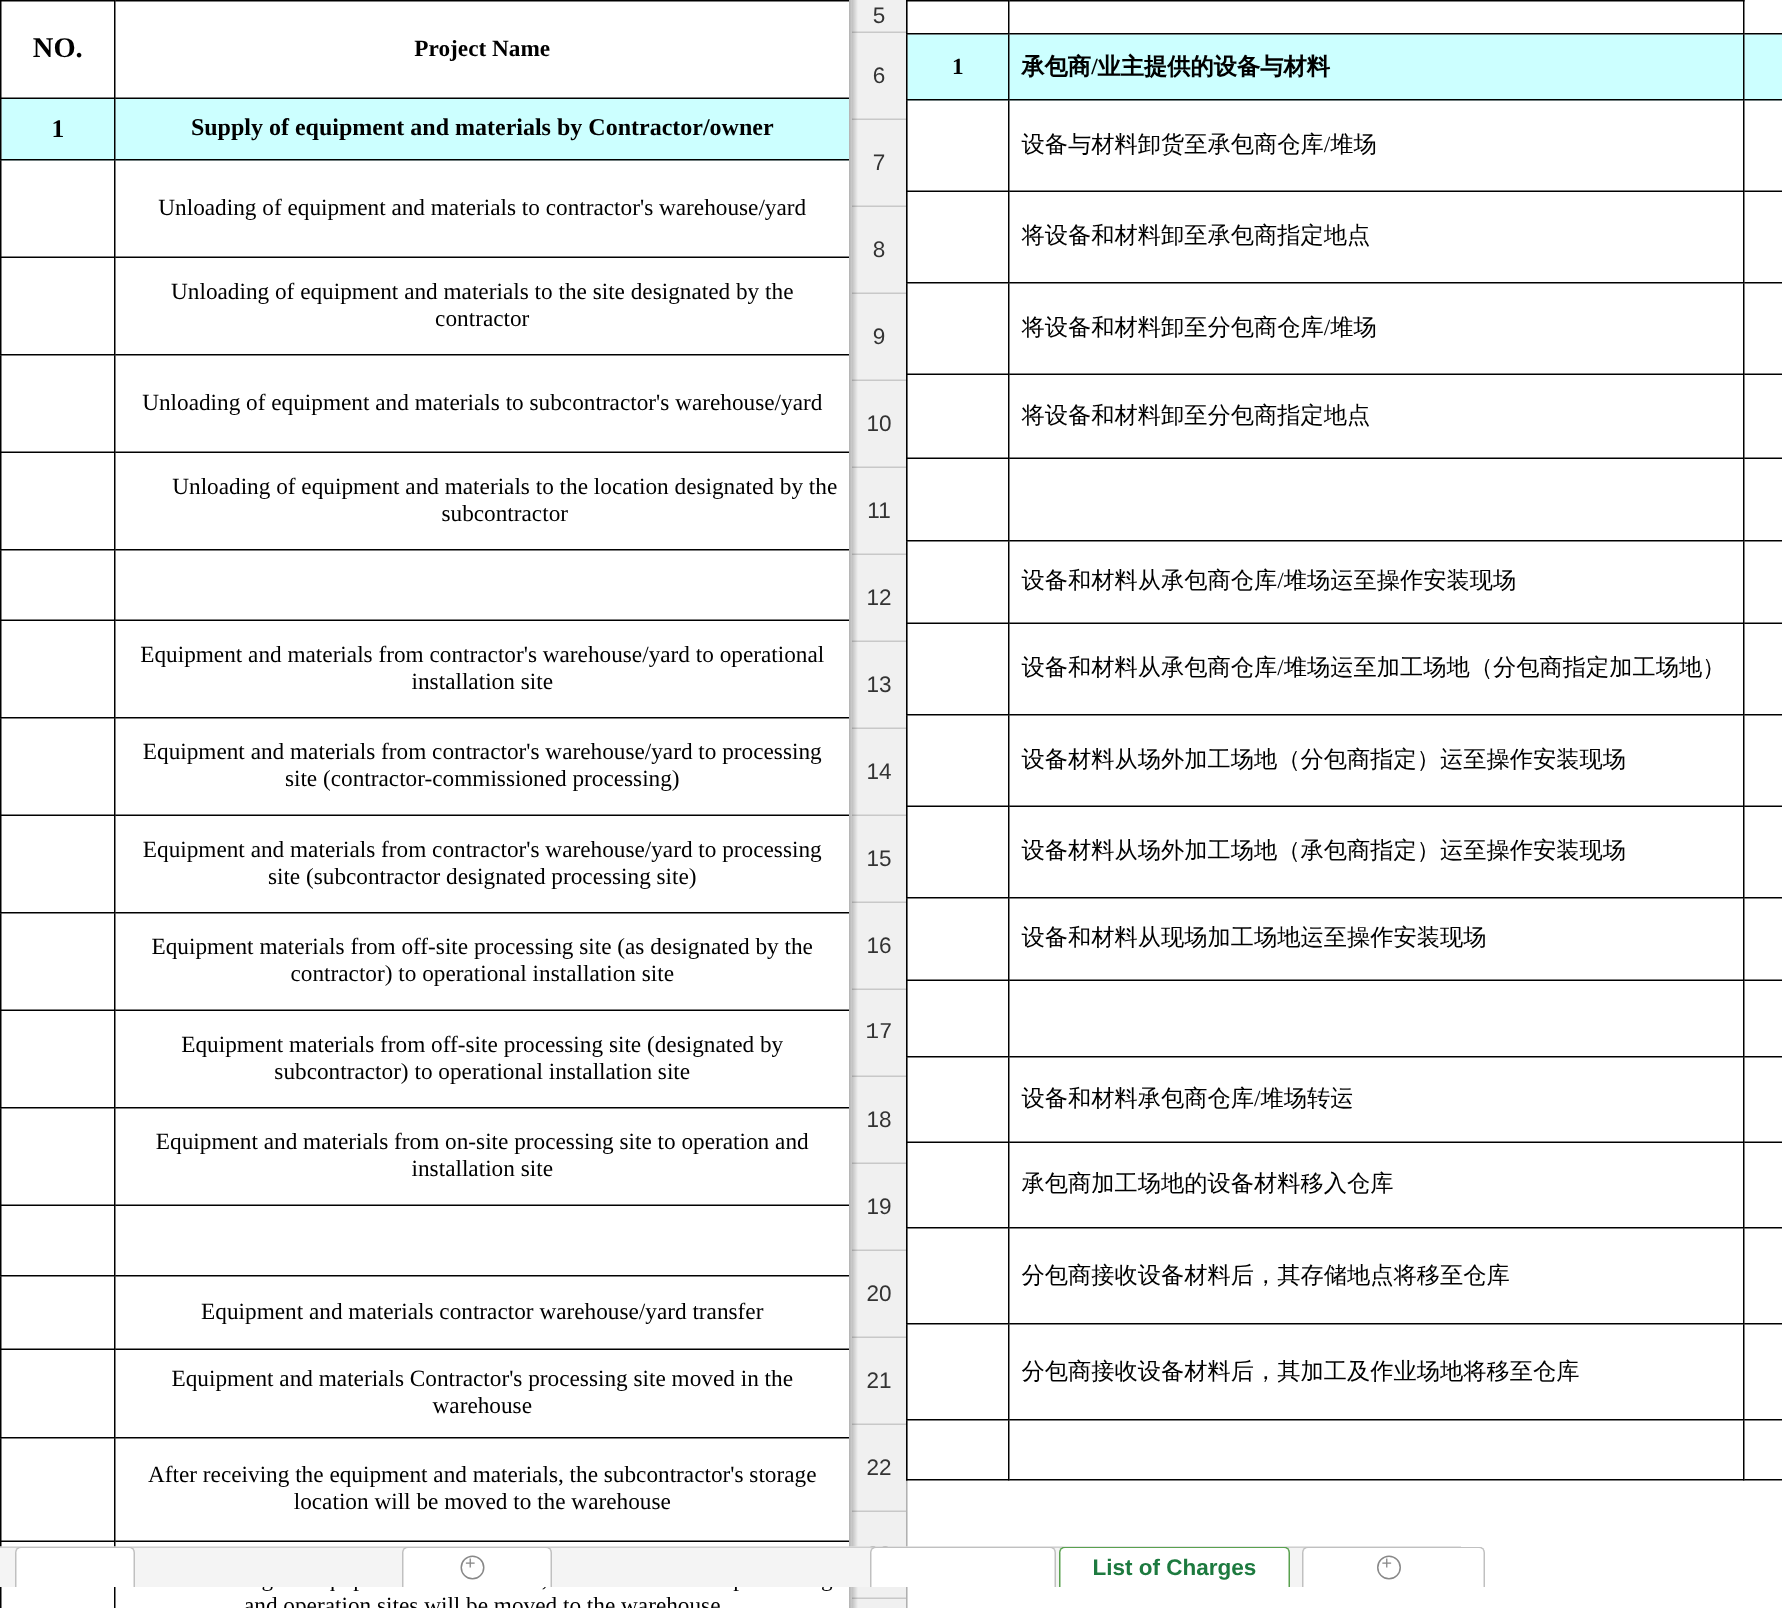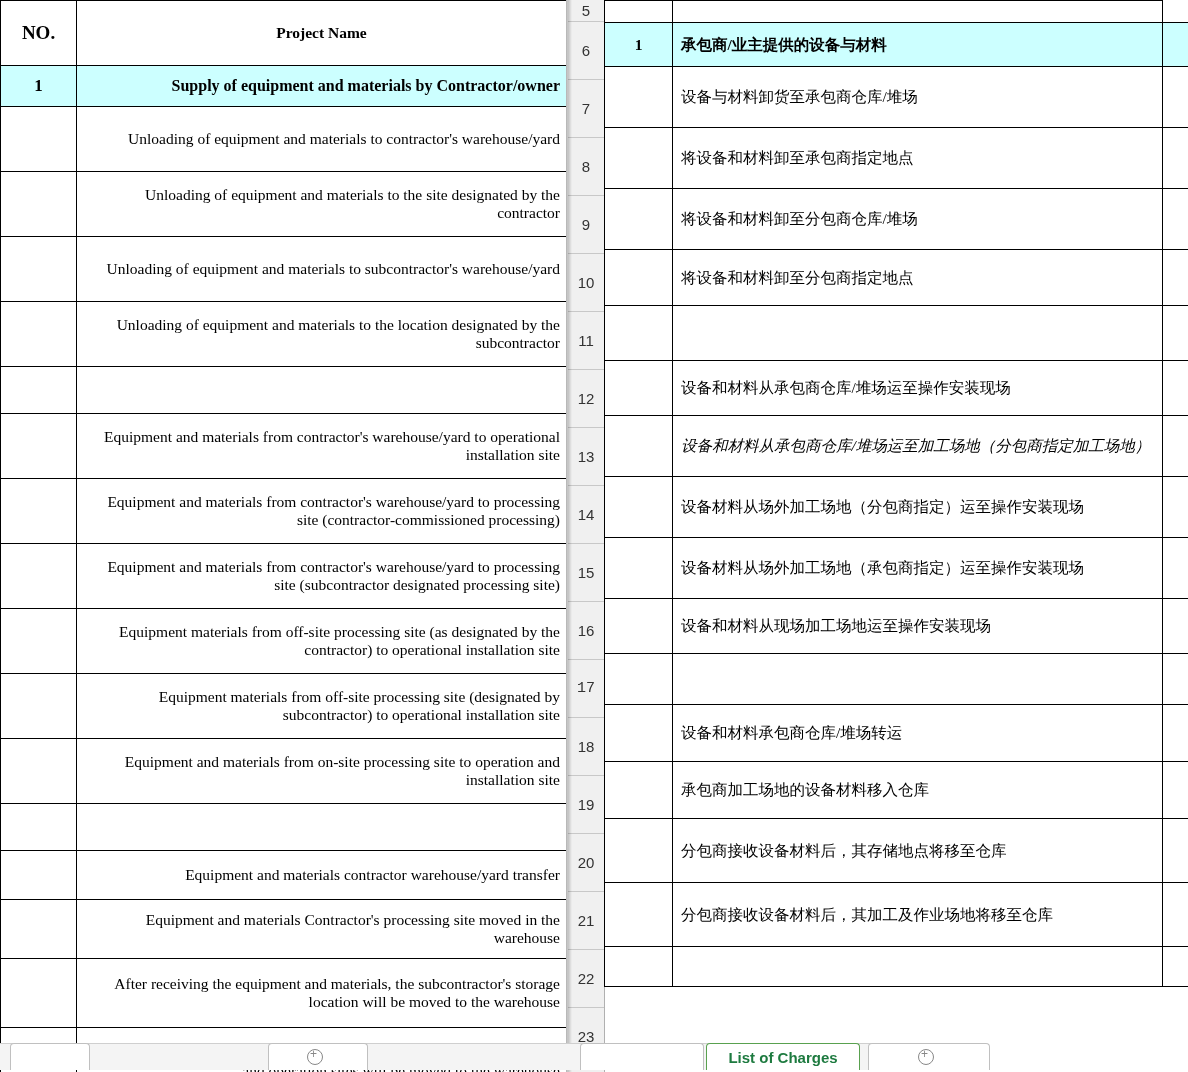--- a/index.html
+++ b/index.html
@@ -59,21 +59,21 @@
     font-size: 17px;
   }
   tr.section td.name-cell {
     font-size: 16px;
   }
 
   td.no-cell {
     text-align: center;
   }
   td.name-cell {
-    text-align: right;
+    text-align: center;
   }
 
   
   #split-shadow {
     position: absolute;
     left: 566px;
     top: 0;
     width: 6px;
     height: 1072px;
     background: linear-gradient(to right, rgba(0,0,0,0.30), rgba(0,0,0,0.0));
@@ -142,21 +142,21 @@
   tr.cn-section td {
     background: #ccffff;
     font-weight: bold;
   }
   td.cn-no { text-align: center; }
 
   
   #sheet-bar {
     position: absolute;
     left: 0;
-    bottom: 2px;
+    bottom: 14px;
     width: 974px;
     height: 26px;
     background: #f4f4f4;
     border-top: 1px solid #cfcfcf;
     z-index: 30;
     font-family: "Liberation Sans", sans-serif;
   }
   .sheet-chip {
     position: absolute;
     bottom: 0;
@@ -355,21 +355,21 @@
           <tr style="height: 55px;">
             <td class="cn-no"></td>
             <td></td>
             <td class="tail"></td>
           </tr>
           <tr style="height: 55px; border-radius: 18px;">
             <td class="cn-no"></td>
             <td>设备和材料从承包商仓库/堆场运至操作安装现场</td>
             <td class="tail"></td>
           </tr>
-          <tr style="height: 61px; font-style: italic;">
+          <tr style="height: 61px;">
             <td class="cn-no"></td>
             <td>设备和材料从承包商仓库/堆场运至加工场地（分包商指定加工场地）</td>
             <td class="tail"></td>
           </tr>
           <tr style="height: 61px;">
             <td class="cn-no"></td>
             <td>设备材料从场外加工场地（分包商指定）运至操作安装现场</td>
             <td class="tail"></td>
           </tr>
           <tr style="height: 61px;">

